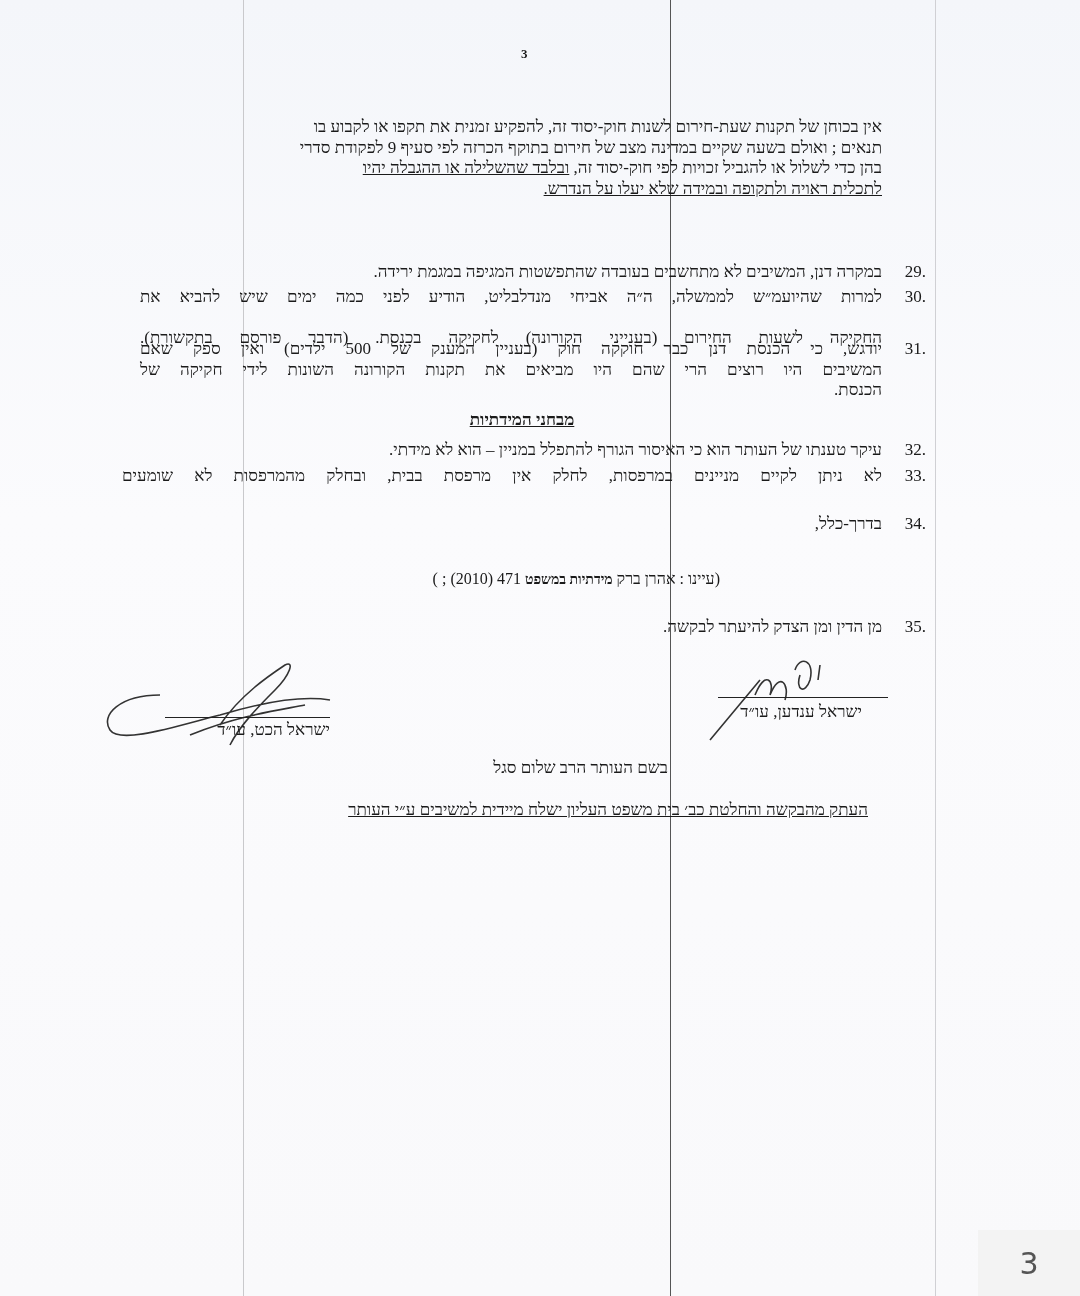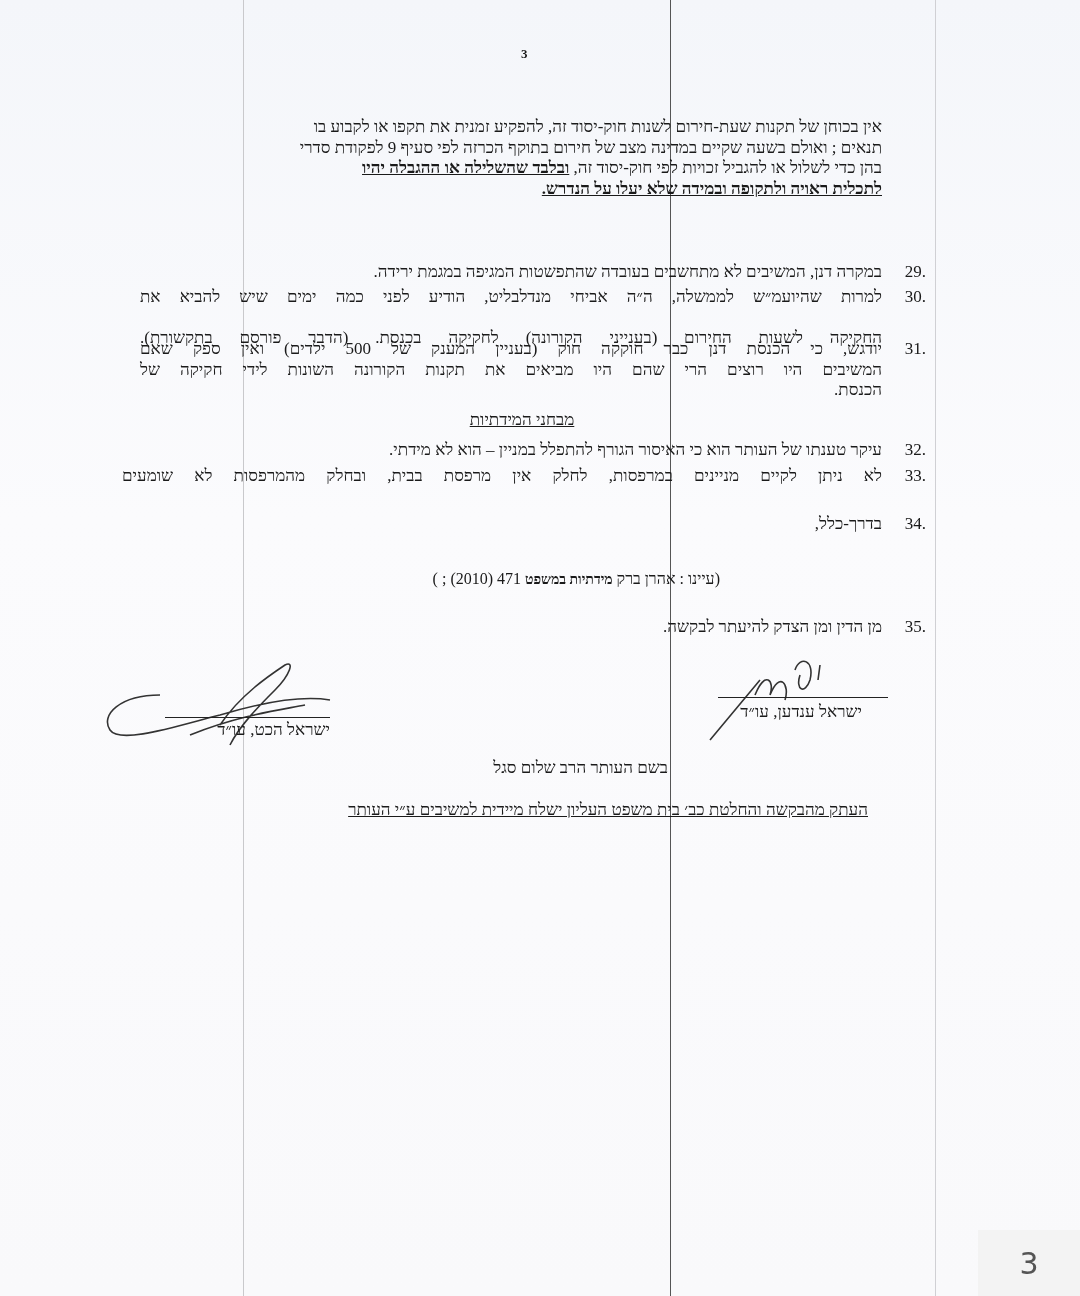--- a/index.html
+++ b/index.html
@@ -15,25 +15,25 @@
   }
   .vline { position:absolute; top:0; width:1px; background:#9a9a9a; }
   .vl1 { left:243px; height:1296px; background:#c9c9cc; }
   .vl2 { left:670px; height:1296px; background:#555; }
   .vl3 { left:935px; height:1296px; background:#d0d0d4; }
   .pagenum-top { position:absolute; left:521px; top:46px; font-size:13px; font-weight:bold; }
   .para {
     position:absolute; direction:rtl; text-align:justify; text-align-last:right;
     font-size:17px; line-height:20.5px;
   }
-  .u { text-decoration:underline; font-weight:bold; }
+  .u { text-decoration:underline; font-weight:normal; }
   .item { position:absolute; direction:rtl; font-size:17px; line-height:20.5px; }
   .num { position:absolute; right:-44px; top:0; direction:ltr; }
   .heading { position:absolute; top:410px; left:0; width:1080px; text-align:center; direction:rtl;
-    font-weight:normal; font-size:17px; }
+    font-weight:bold; font-size:17px; }
   .heading span { position:relative; left:-18px; text-decoration:underline; }
   .cite { position:absolute; top:570px; right:360px; direction:rtl; font-size:16px; }
   .cite b { font-weight:bold; font-size:14px; }
   .sig-line { position:absolute; height:1px; background:#222; }
   .sig-name { position:absolute; direction:rtl; font-size:17px; }
   .center-line { position:absolute; direction:rtl; font-size:17px; }
   .copy-note { position:absolute; direction:rtl; font-size:17px; text-decoration:underline; }
   .corner-num {
     position:absolute; right:0; bottom:0; width:102px; height:66px; background:#f3f3f3;
     font-family:"DejaVu Sans","Liberation Sans",sans-serif; font-size:30px; color:#555;

